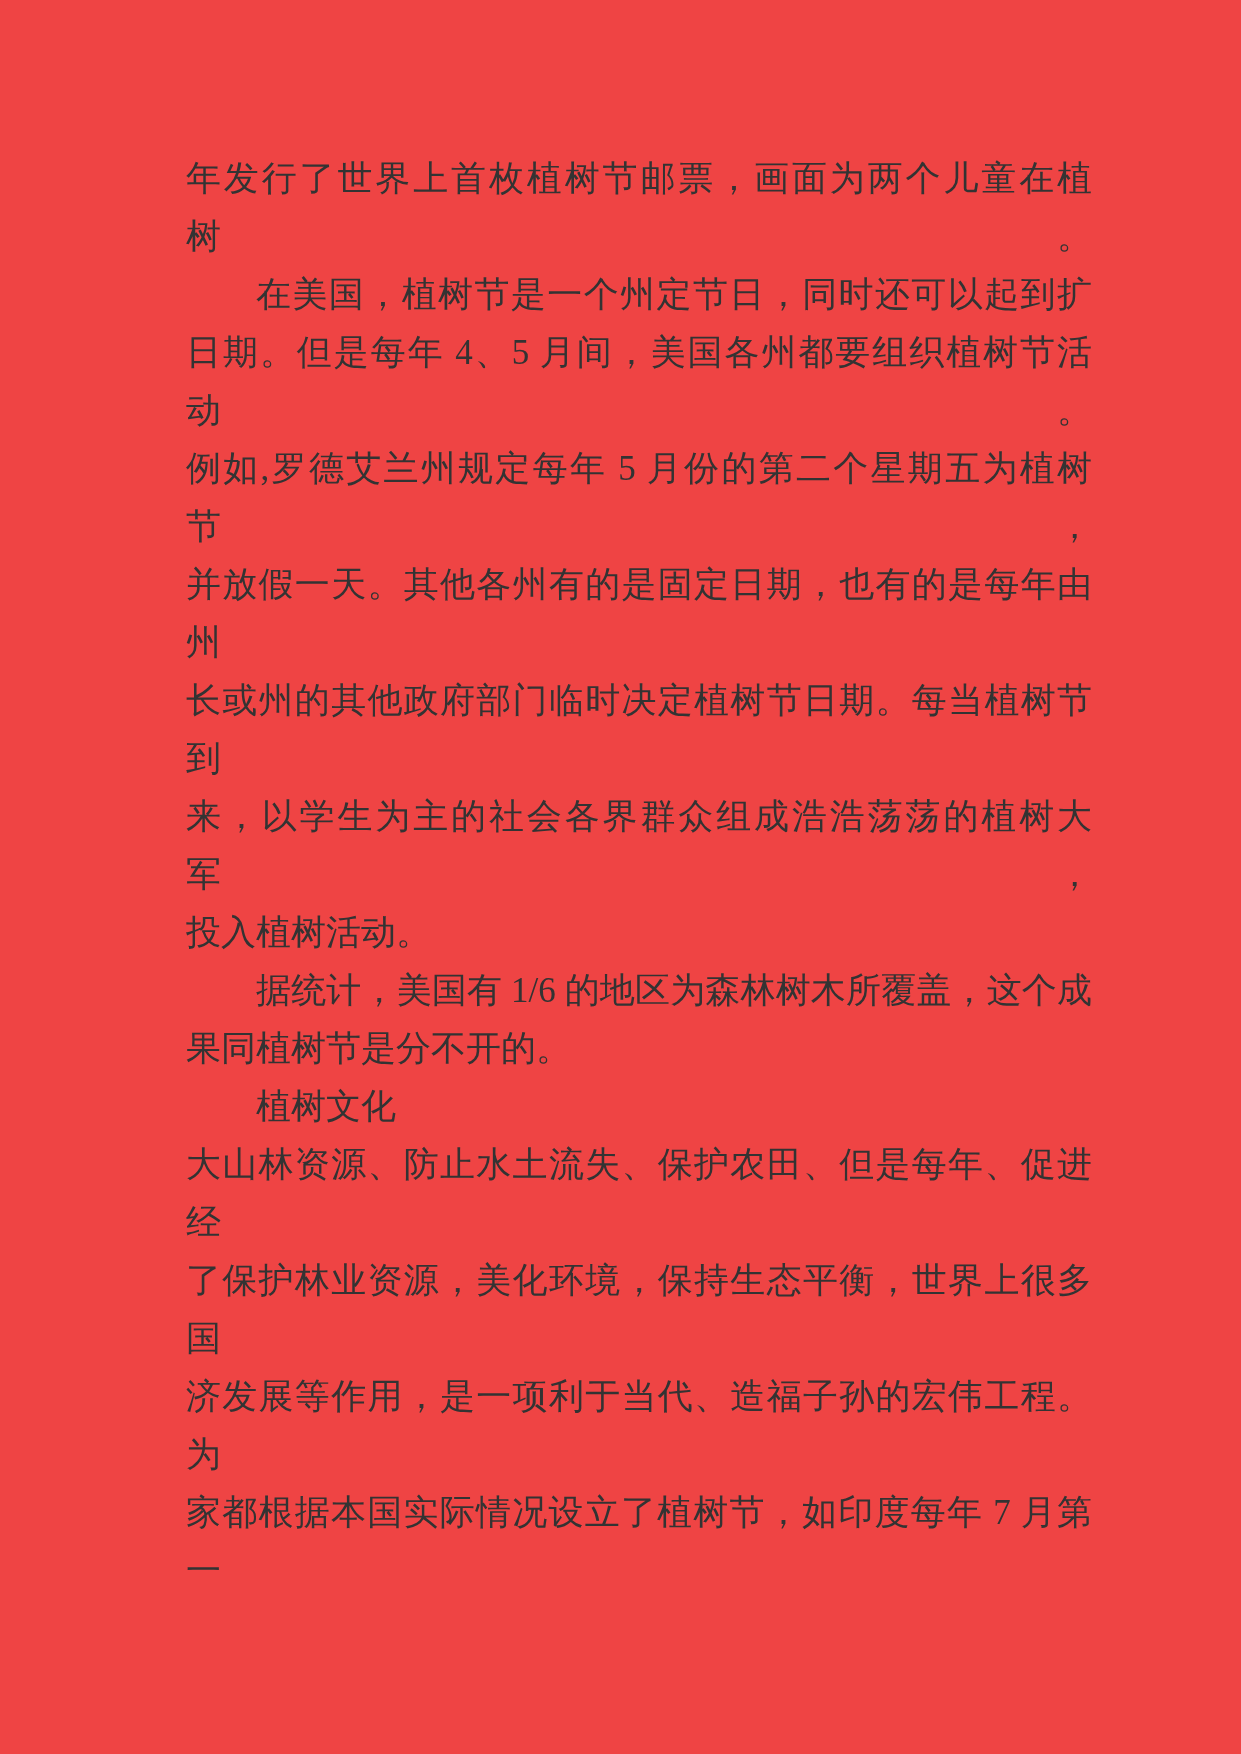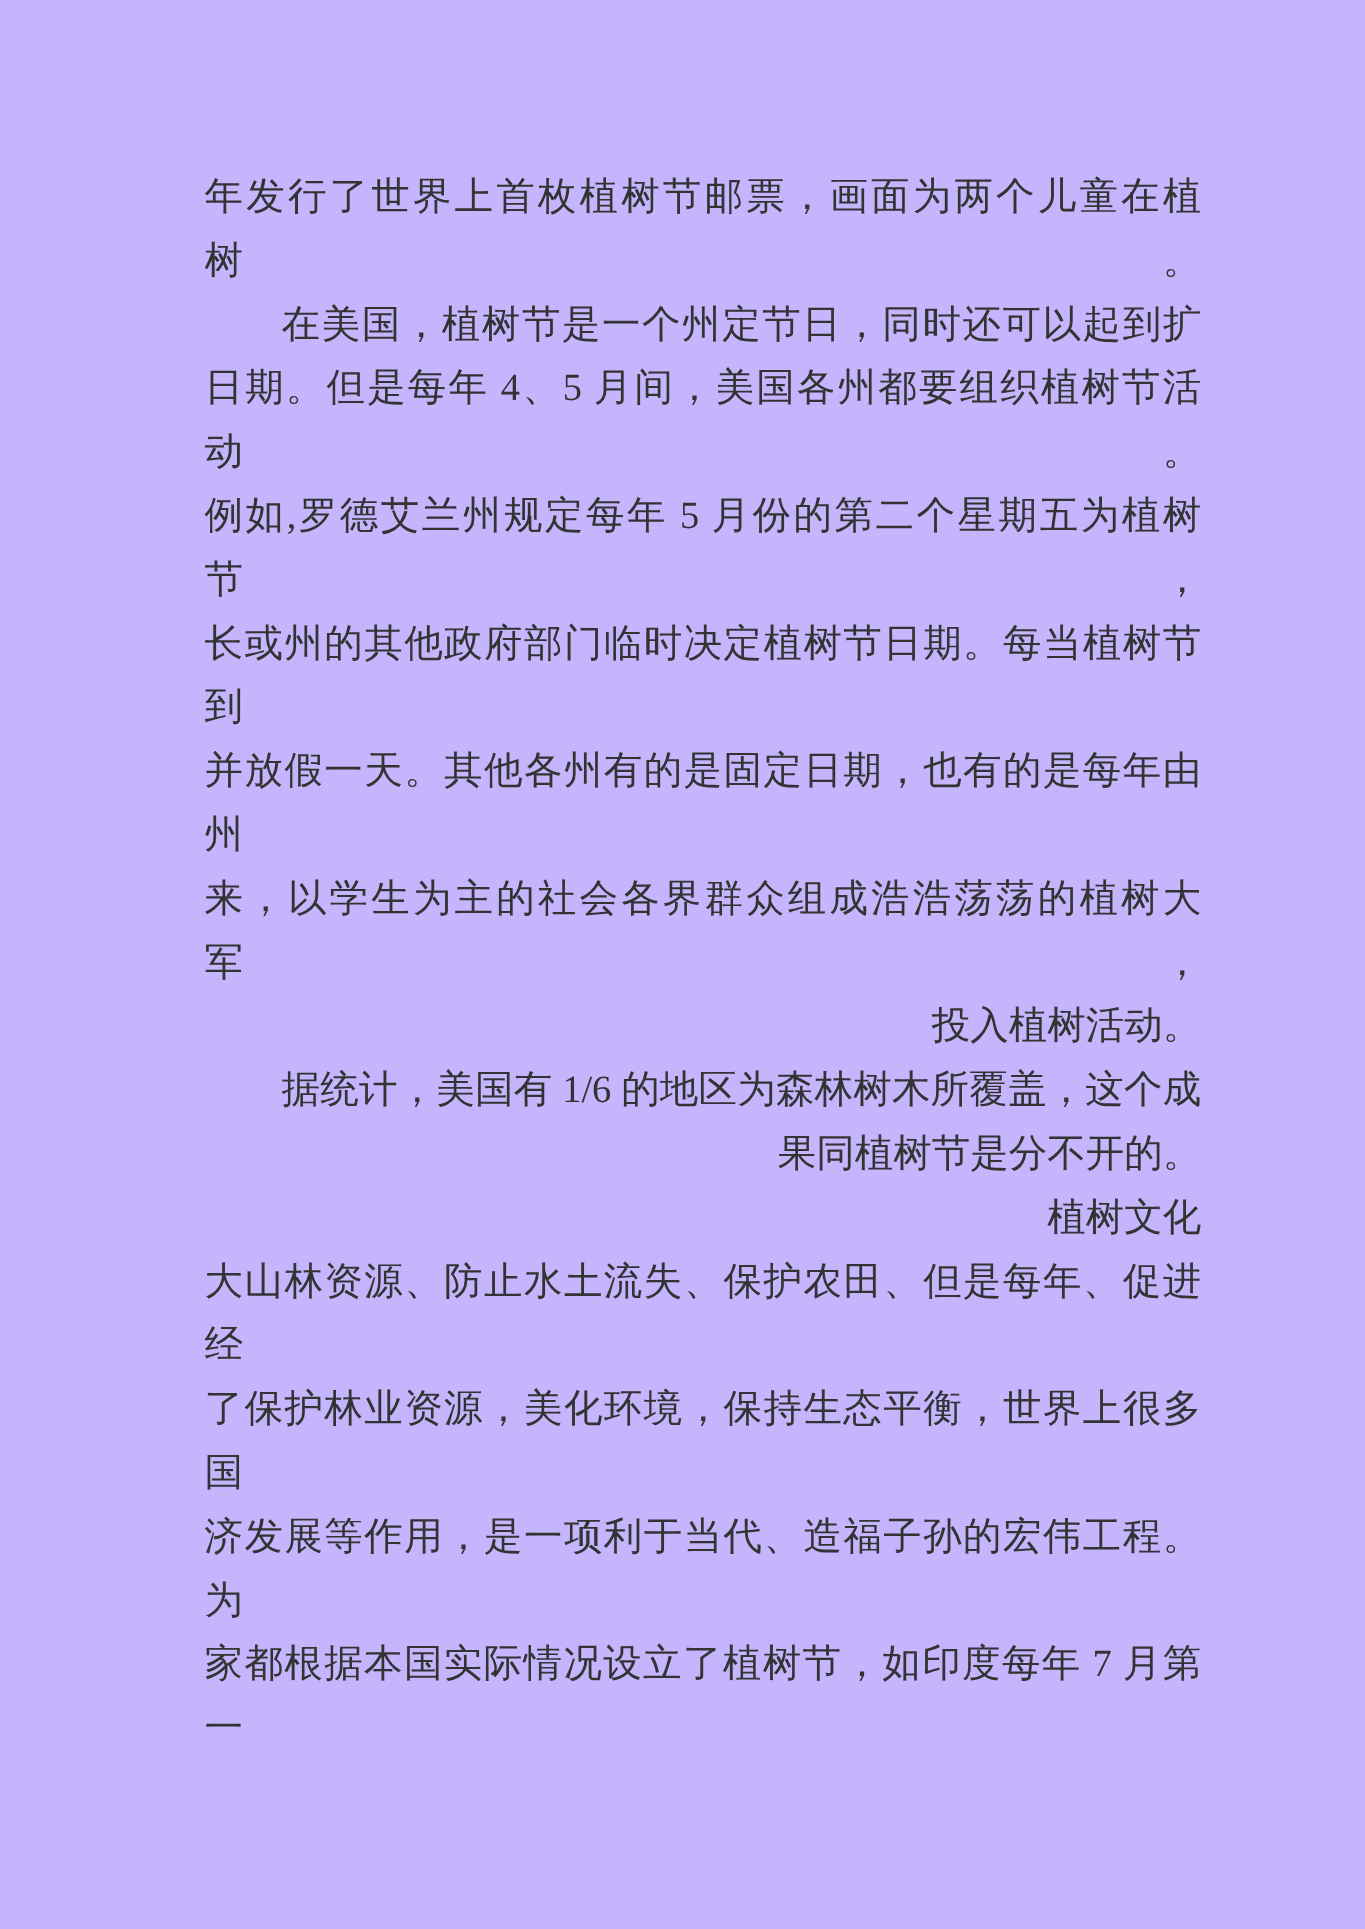--- a/index.html
+++ b/index.html
@@ -4,56 +4,56 @@
 <style>
   html, body {
     margin: 0;
     padding: 0;
     background: #ffffff;
   }
   .page {
     position: relative;
     width: 1241px;
     height: 1754px;
-    background: #c4b5fd;
+    background: #ef4444;
     overflow: hidden;
     font-family: "Liberation Serif", "DejaVu Serif", serif;
   }
   .text-block {
     position: absolute;
     left: 186px;
     top: 150px;
     width: 906px;
   }
   .text-line {
     font-size: 35px;
     line-height: 58px;
     color: #333333;
     white-space: normal;
-    text-align: right;
+    text-align: left;
   }
   .text-line.fill {
     text-align: justify;
     text-align-last: justify;
   }
   .text-line.indent {
     text-indent: 70px; 
   }
 </style>
 </head>
 <body>
 
 <div class="page">
   <div class="text-block">
       <div class="text-line fill">年发行了世界上首枚植树节邮票，画面为两个儿童在植树。</div>
       <div class="text-line indent fill">在美国，植树节是一个州定节日，同时还可以起到扩</div>
       <div class="text-line fill">日期。但是每年 4、5 月间，美国各州都要组织植树节活动。</div>
       <div class="text-line fill">例如,罗德艾兰州规定每年 5 月份的第二个星期五为植树节，</div>
+      <div class="text-line fill">并放假一天。其他各州有的是固定日期，也有的是每年由州</div>
       <div class="text-line fill">长或州的其他政府部门临时决定植树节日期。每当植树节到</div>
-      <div class="text-line fill">并放假一天。其他各州有的是固定日期，也有的是每年由州</div>
       <div class="text-line fill">来，以学生为主的社会各界群众组成浩浩荡荡的植树大军，</div>
       <div class="text-line">投入植树活动。</div>
       <div class="text-line indent fill">据统计，美国有 1/6 的地区为森林树木所覆盖，这个成</div>
       <div class="text-line">果同植树节是分不开的。</div>
       <div class="text-line indent">植树文化</div>
       <div class="text-line fill">大山林资源、防止水土流失、保护农田、但是每年、促进经</div>
       <div class="text-line fill">了保护林业资源，美化环境，保持生态平衡，世界上很多国</div>
       <div class="text-line fill">济发展等作用，是一项利于当代、造福子孙的宏伟工程。为</div>
       <div class="text-line fill">家都根据本国实际情况设立了植树节，如印度每年 7 月第一</div>
     </div>

